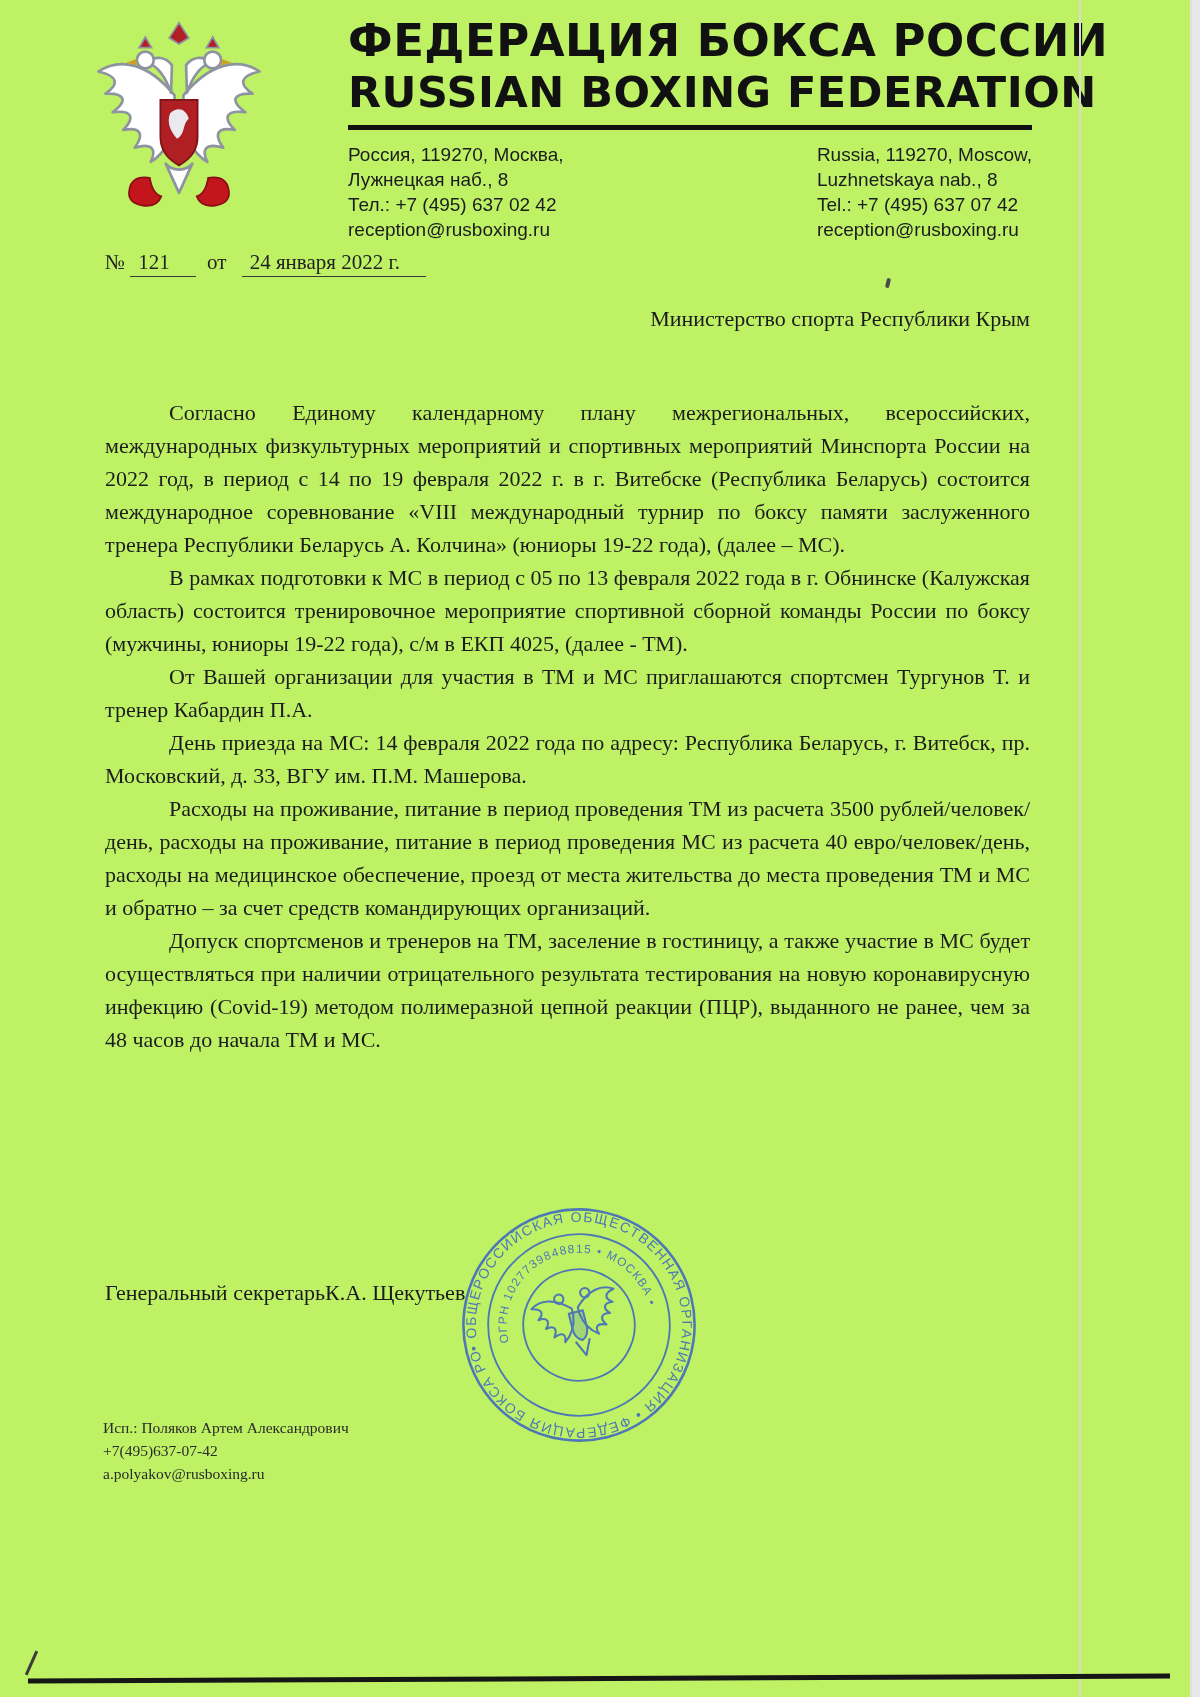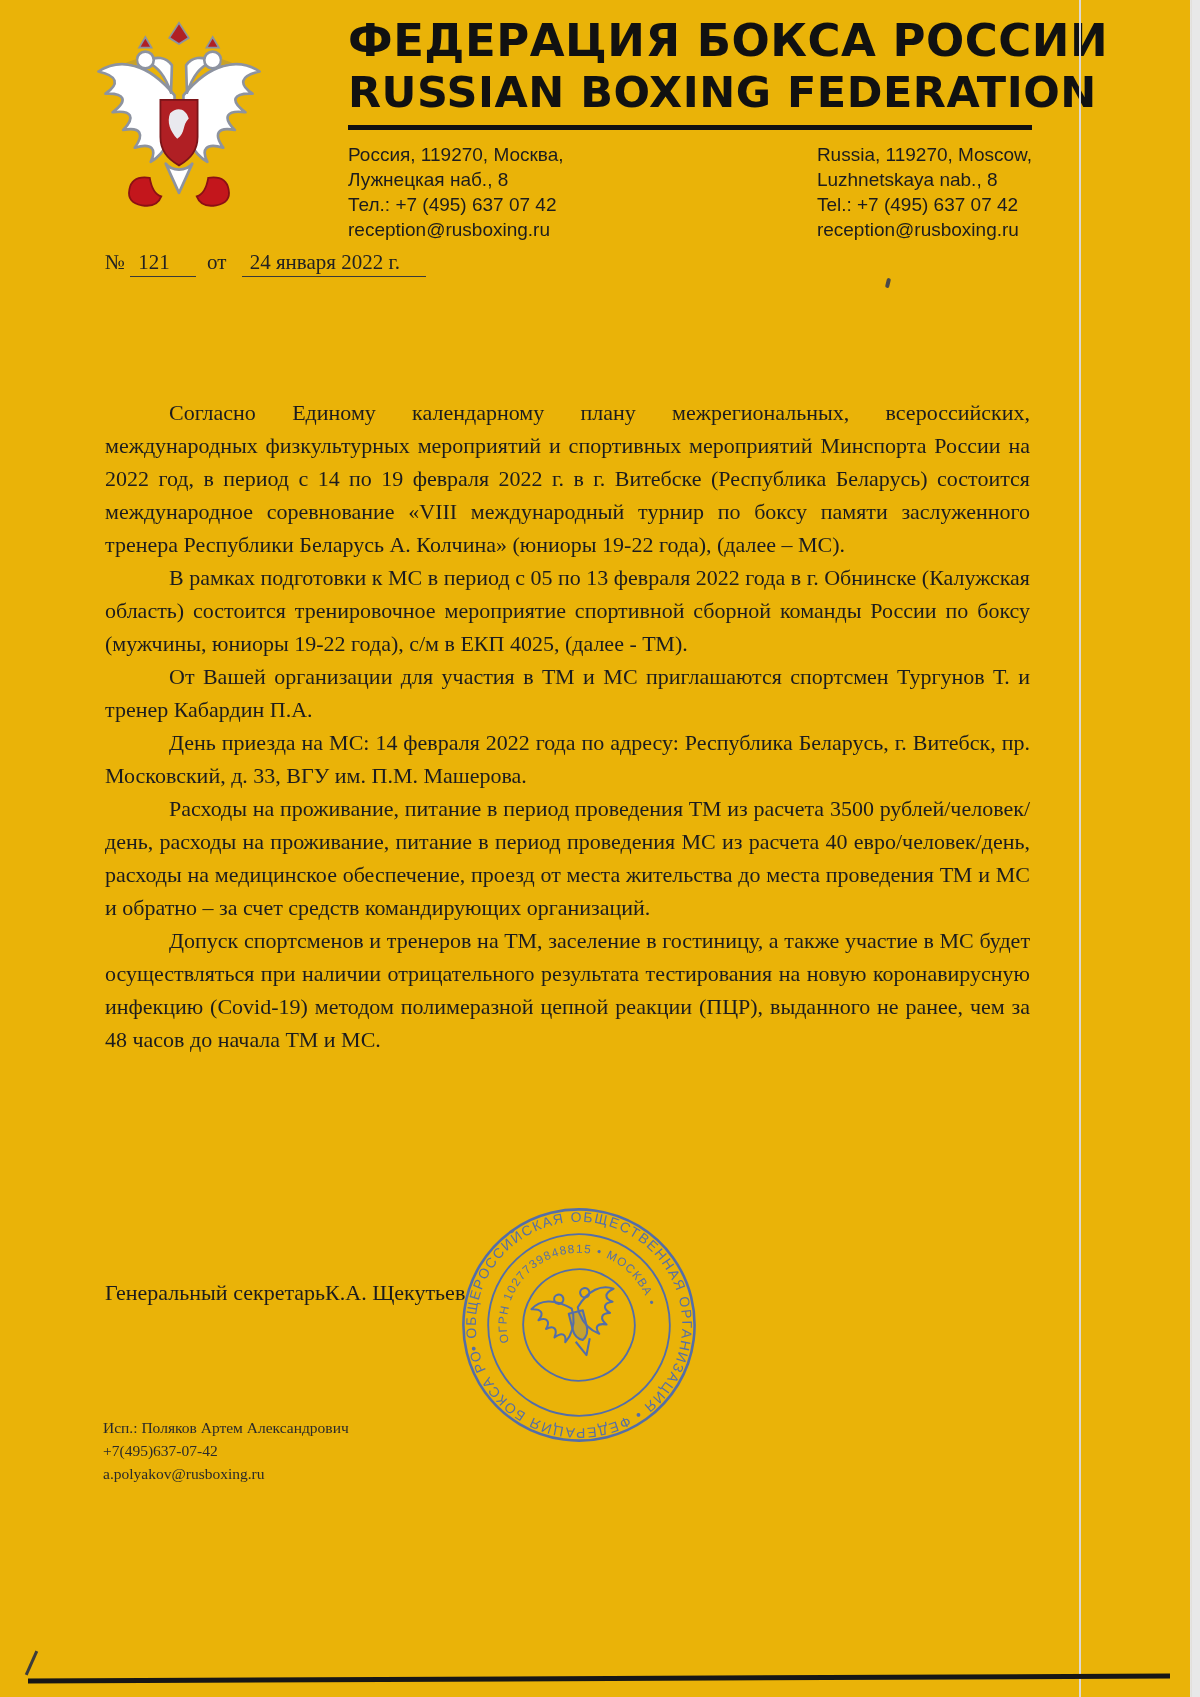--- a/index.html
+++ b/index.html
@@ -1,17 +1,17 @@
 <!DOCTYPE html>
 <html><head>
 <meta charset="utf-8">
 <style>
   html,body{margin:0;padding:0;background:#e8e8e8;}
   .page{
-    position:relative;width:1192px;height:1697px;background:#eab308;
+    position:relative;width:1192px;height:1697px;background:#bef264;
     overflow:hidden;font-family:"Liberation Serif", serif;color:#1d1d1f;
   }
   
   .emblem{position:absolute;left:86px;top:8px;width:186px;height:228px;}
   .masthead{position:absolute;left:348px;top:16px;width:684px;}
   .org-ru{
     margin:0;font-family:"DejaVu Sans", sans-serif;font-weight:700;
     font-size:45px;line-height:50px;letter-spacing:.5px;color:#111;white-space:nowrap;
   }
   .org-en{
@@ -87,39 +87,40 @@
   </div>
 
   <div class="masthead">
     <h1 class="org-ru">ФЕДЕРАЦИЯ БОКСА РОССИИ</h1>
     <h2 class="org-en">RUSSIAN BOXING FEDERATION</h2>
     <div class="rule"></div>
     <div class="contacts">
       <div class="col">
         <div>Россия, 119270, Москва,</div>
         <div>Лужнецкая наб., 8</div>
-        <div>Тел.: +7 (495) 637 07 42</div>
+        <div>Тел.: +7 (495) 637 02 42</div>
         <div>reception@rusboxing.ru</div>
       </div>
       <div class="col">
         <div>Russia, 119270, Moscow,</div>
         <div>Luzhnetskaya nab., 8</div>
         <div>Tel.: +7 (495) 637 07 42</div>
         <div>reception@rusboxing.ru</div>
       </div>
     </div>
   </div>
 
   <div class="refline">
     <span>№</span>
     <span class="u">121</span>
     <span class="lbl">от</span>
     <span class="u">24 января 2022 г.</span>
   </div>
 
+  <div class="recipient">Министерство спорта Республики Крым</div>
 
   <main class="body">
     <p>Согласно Единому календарному плану межрегиональных, всероссийских, международных физкультурных мероприятий и спортивных мероприятий Минспорта России на 2022 год, в период с 14 по 19 февраля 2022 г. в г. Витебске (Республика Беларусь) состоится международное соревнование «VIII международный турнир по боксу памяти заслуженного тренера Республики Беларусь А. Колчина» (юниоры 19-22 года), (далее – МС).</p>
     <p>В рамках подготовки к МС в период с 05 по 13 февраля 2022 года в г. Обнинске (Калужская область) состоится тренировочное мероприятие спортивной сборной команды России по боксу (мужчины, юниоры 19-22 года), с/м в ЕКП 4025, (далее - ТМ).</p>
     <p>От Вашей организации для участия в ТМ и МС приглашаются спортсмен Тургунов Т. и тренер Кабардин П.А.</p>
     <p>День приезда на МС: 14 февраля 2022 года по адресу: Республика Беларусь, г. Витебск, пр. Московский, д. 33, ВГУ им. П.М. Машерова.</p>
     <p>Расходы на проживание, питание в период проведения ТМ из расчета 3500 рублей/человек/день, расходы на проживание, питание в период проведения МС из расчета 40 евро/человек/день, расходы на медицинское обеспечение, проезд от места жительства до места проведения ТМ и МС и обратно – за счет средств командирующих организаций.</p>
     <p>Допуск спортсменов и тренеров на ТМ, заселение в гостиницу, а также участие в МС будет осуществляться при наличии отрицательного результата тестирования на новую коронавирусную инфекцию (Covid-19) методом полимеразной цепной реакции (ПЦР), выданного не ранее, чем за 48 часов до начала ТМ и МС.</p>
   </main>
 

